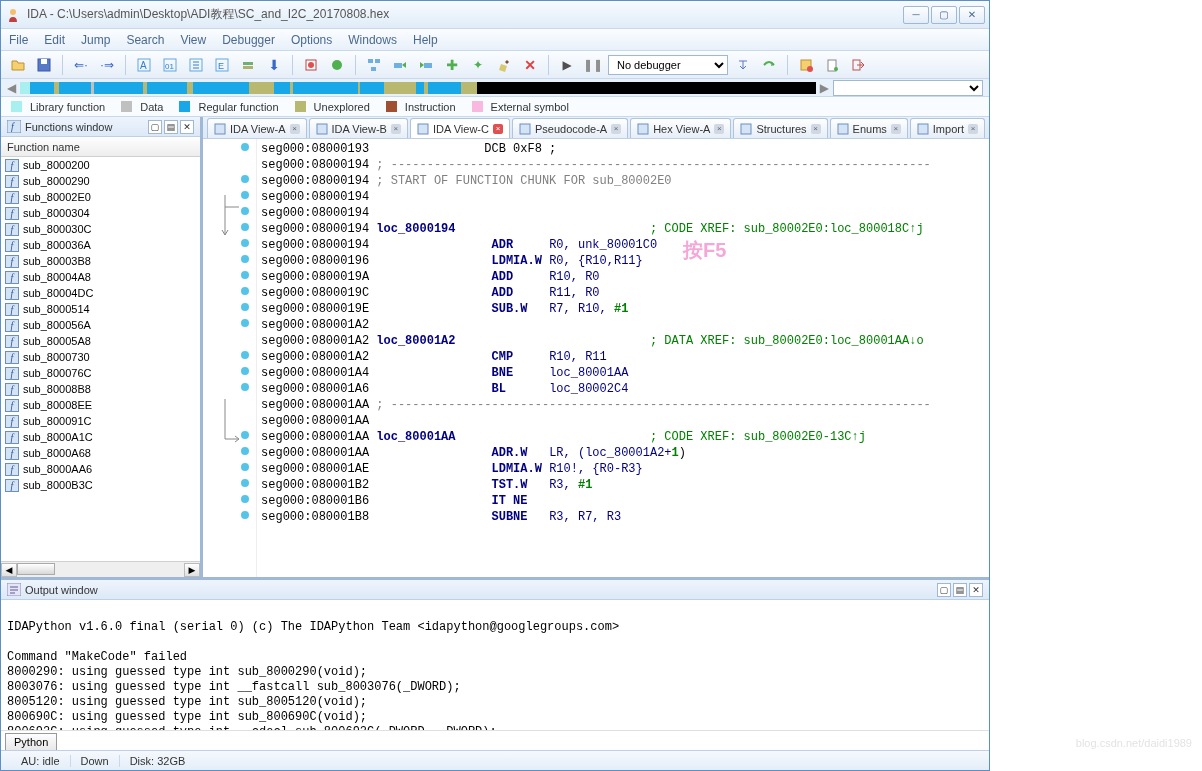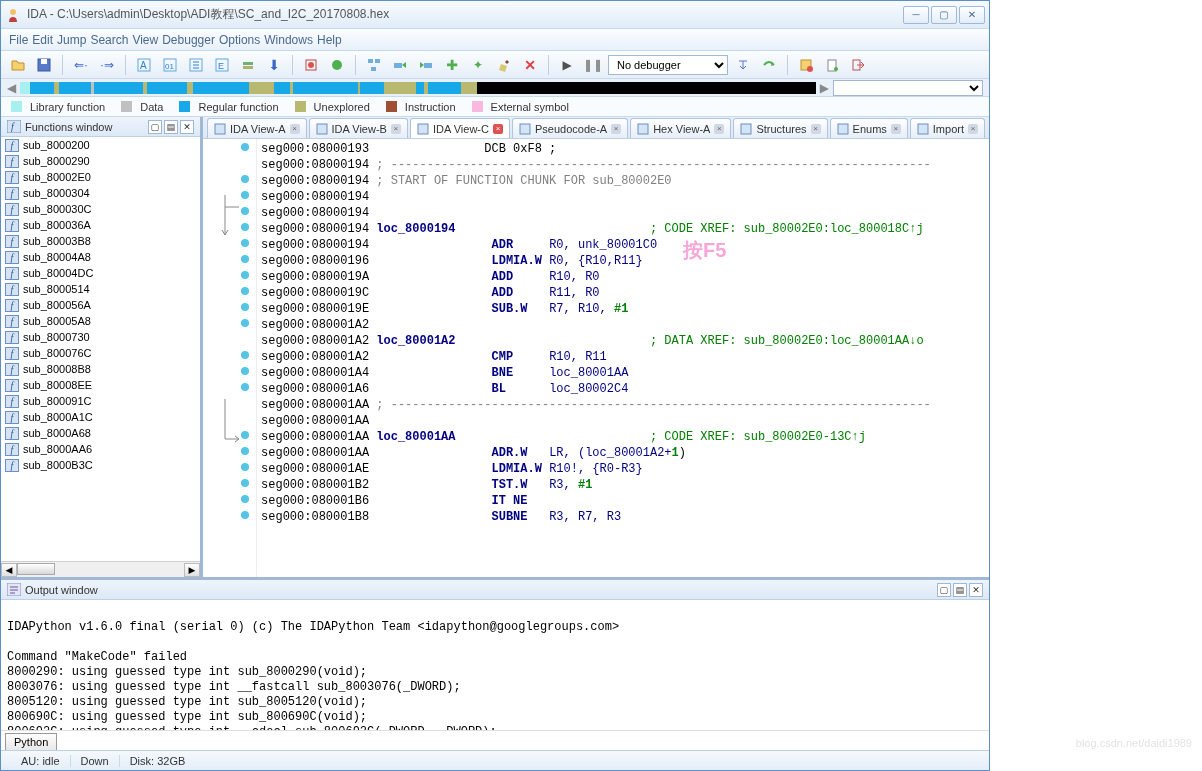--- a/index.html
+++ b/index.html
@@ -3,21 +3,21 @@
 <meta charset="utf-8">
 <style>
 * { margin: 0; padding: 0; box-sizing: border-box; }
 body { font-family: "Microsoft YaHei", Tahoma, sans-serif; font-size: 12px; background: #fff; overflow: hidden; }
 .window { border: 1px solid #5a8fc8; width: 990px; height: 771px; display: flex; flex-direction: column; background: linear-gradient(#e4eef9, #dde9f7); }
 .titlebar { height: 28px; background: linear-gradient(#f7fbff, #e0ecf8); display: flex; align-items: center; padding: 0 4px; border-bottom: 1px solid #c9d9ec; }
 .titlebar .icon { width: 16px; height: 16px; margin-right: 6px; }
 .titlebar .title { color: #555; font-size: 12px; flex: 1; }
 .win-btns { display: flex; gap: 2px; }
 .win-btn { width: 26px; height: 18px; border: 1px solid #9fb8d6; background: linear-gradient(#fdfeff, #e3edf8); border-radius: 2px; display: flex; align-items: center; justify-content: center; font-size: 10px; color: #4a6a8f; cursor: pointer; }
-.menubar { height: 22px; background: linear-gradient(#fbfdff, #e8f0fa); display: flex; align-items: center; padding: 4px 8px; gap: 4px; color: #4a6a8f; border-bottom: 1px solid #c9d9ec; }
+.menubar { height: 22px; background: linear-gradient(#fbfdff, #e8f0fa); display: flex; align-items: center; padding: 4px 8px; gap: 16px; color: #4a6a8f; border-bottom: 1px solid #c9d9ec; }
 .menubar span { cursor: pointer; }
 .toolbar { height: 28px; background: linear-gradient(#fbfdff, #e6eef8); border-bottom: 1px solid #c9d9ec; display: flex; align-items: center; padding: 0 6px; gap: 4px; }
 .tbtn { width: 22px; height: 22px; display: flex; align-items: center; justify-content: center; border: 1px solid transparent; border-radius: 2px; cursor: pointer; }
 .sep { width: 1px; height: 20px; background: #c0d0e4; margin: 0 3px; }
 .dbg-select { height: 20px; width: 120px; border: 1px solid #9fb8d6; font-size: 11px; padding: 0 4px; background: #fff; }
 .navstrip { height: 18px; background: #e8f0fa; border-bottom: 1px solid #c9d9ec; display: flex; align-items: center; padding: 0 6px; gap: 4px; }
 .navbar { flex: 1; height: 12px; display: flex; }
 .navseg { height: 100%; }
 .nav-combo { width: 150px; height: 16px; border: 1px solid #9fb8d6; background: #fff; font-size: 10px; }
 .legend { height: 20px; background: #f9fcff; border-bottom: 1px solid #c9d9ec; display: flex; align-items: center; padding: 0 10px; gap: 6px; font-size: 11px; color: #333; }
@@ -271,20 +271,21 @@
         <div class="panelhdr">
           <svg width="14" height="13" style="margin-right:4px">
               <rect x="0" y="0" width="14" height="13" fill="#d5e4f5" stroke="#6a8fc0"></rect>
               <text x="4" y="10" font-size="10" font-style="italic" font-family="serif" fill="#2a5a9a">f</text>
             </svg>
           <span class="ttl">Functions window</span>
           <div class="pbtn">▢</div>
           <div class="pbtn">▤</div>
           <div class="pbtn">✕</div>
         </div>
+        <div class="colhdr">Function name</div>
         <div class="funclist" id="funclist">
             <div class="funcitem">
               <span class="fi">f</span>
               <span>sub_8000200</span>
             </div>
             <div class="funcitem">
               <span class="fi">f</span>
               <span>sub_8000290</span>
             </div>
             <div class="funcitem">

